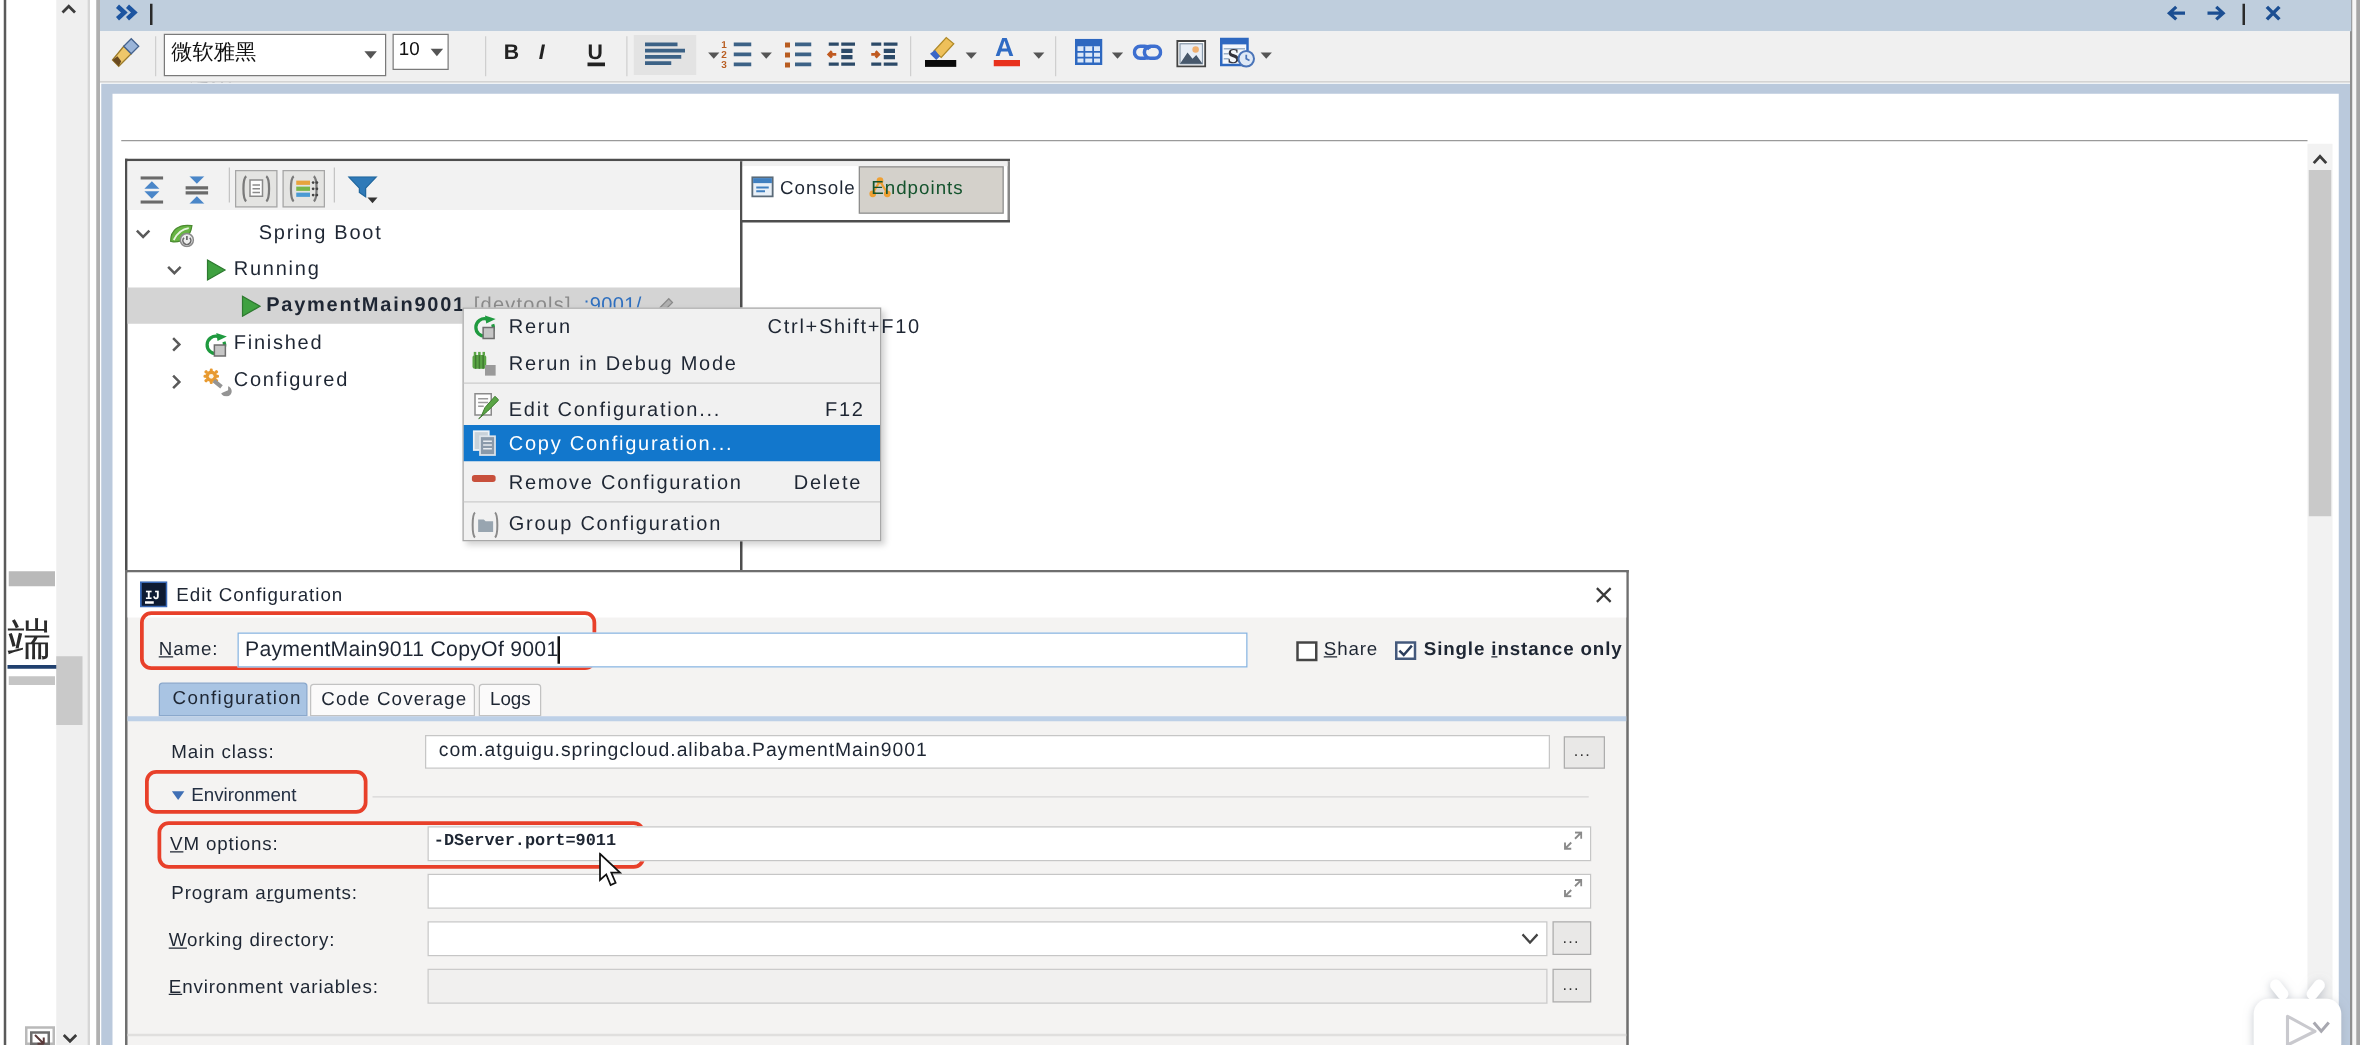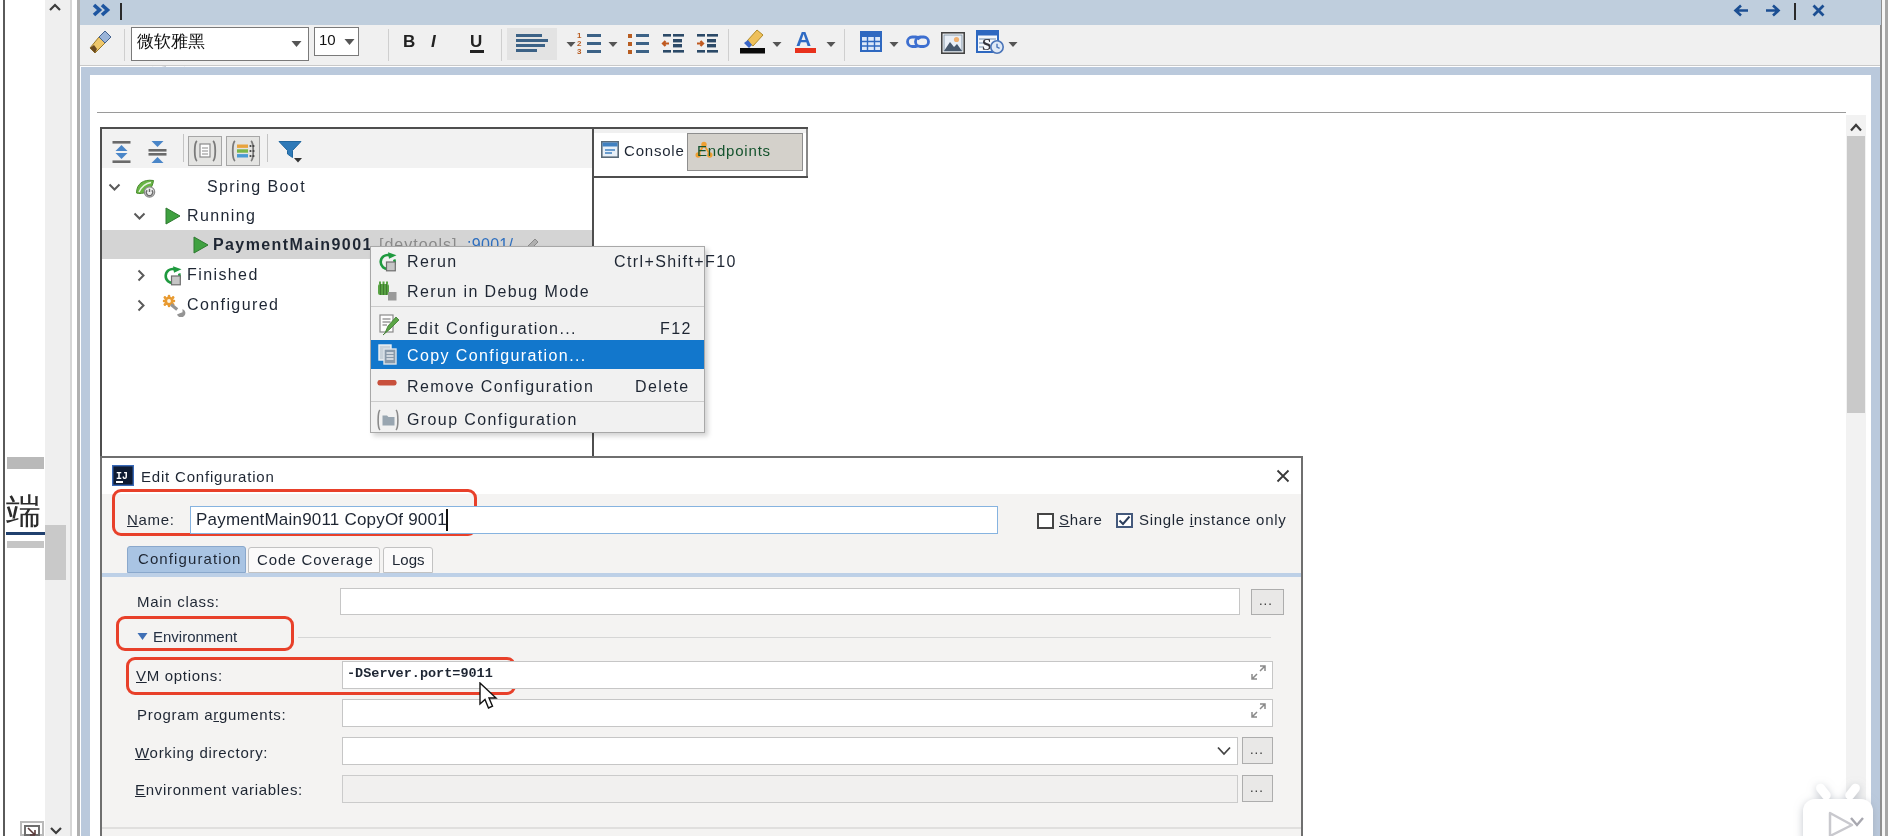--- a/index.html
+++ b/index.html
@@ -368,32 +368,33 @@
 <div class="abs lbl" style="left:127px;top:511px;"><u>N</u>ame:</div>
 <div class="abs" style="left:190px;top:506px;width:808px;height:28px;background:#fff;border:1.5px solid #86b3e0;"></div>
 <div class="abs" style="left:196px;top:510px;font-size:17px;color:#1e2633;white-space:nowrap;letter-spacing:0.2px;">PaymentMain9011 CopyOf 9001</div>
 <div class="abs" style="left:446px;top:509px;width:2px;height:22px;background:#111;"></div>
 <div class="abs" style="left:1037px;top:513px;width:17px;height:16px;background:#fff;border:2px solid #454545;"></div>
 <div class="abs lbl" style="left:1059px;top:511px;"><u>S</u>hare</div>
 <div class="abs" style="left:1116px;top:513px;width:17px;height:15px;background:#fff;border:2px solid #44597c;"></div>
 <svg class="abs" style="left:1118px;top:515px;" width="13" height="11">
       <path d="M1.5 5.5 L5 9 L11.5 1.5" stroke="#2c3e5c" stroke-width="2" fill="none"></path>
     </svg>
-<div class="abs lbl" style="left:1139px;top:511px;">Single <u>i</u>nstance only</div>
+<div class="abs lbl" style="left:1139px;top:511px;font-weight:bold;">Single <u>i</u>nstance only</div>
 
 <div class="abs" style="left:127px;top:546px;width:119px;height:27px;background:#a9c4e3;border:1px solid #8aa8cc;border-radius:3px 3px 0 0;"></div>
 <div class="abs" style="left:138px;top:550px;font-size:15px;color:#1e2633;letter-spacing:1.1px;">Configuration</div>
 <div class="abs" style="left:248px;top:547px;width:132px;height:26px;background:#fbfafa;border:1px solid #c2c2c2;border-radius:3px 3px 0 0;"></div>
 <div class="abs" style="left:257px;top:551px;font-size:15px;color:#1e2633;letter-spacing:0.9px;">Code Coverage</div>
 <div class="abs" style="left:383px;top:547px;width:50px;height:26px;background:#fbfafa;border:1px solid #c2c2c2;border-radius:3px 3px 0 0;"></div>
 <div class="abs" style="left:392px;top:551px;font-size:15px;color:#1e2633;">Logs</div>
 <div class="abs" style="left:102px;top:573px;width:1199px;height:4px;background:#bdd0e7;"></div>
 
 <div class="abs lbl" style="left:137px;top:593px;">Main class:</div>
 <div class="abs" style="left:340px;top:588px;width:900px;height:27px;background:#fff;border:1px solid #c6c6c6;"></div>
+<div class="abs" style="left:351px;top:592px;font-size:15.5px;color:#1e2633;white-space:nowrap;letter-spacing:0.75px;">com.atguigu.springcloud.alibaba.PaymentMain9001</div>
 <div class="abs" style="left:1251px;top:589px;width:33px;height:26px;background:#e9e8e7;border:1px solid #adadad;"></div>
 <div class="abs" style="left:1259px;top:593px;font-size:13px;color:#333;letter-spacing:1px;">...</div>
 
 <div class="abs" style="left:116px;top:616px;width:178px;height:35px;border:3.5px solid #e8402a;border-radius:9px;"></div>
 <svg class="abs" style="left:137px;top:632px;" width="11" height="9">
       <path d="M0.5 1 L5.5 8 L10.5 1 Z" fill="#3f6fb5"></path>
     </svg>
 <div class="abs" style="left:153px;top:628px;font-size:15px;color:#243043;">Environment</div>
 <div class="abs" style="left:298px;top:637px;width:973px;height:1px;background:#d6d6d6;"></div>
 

